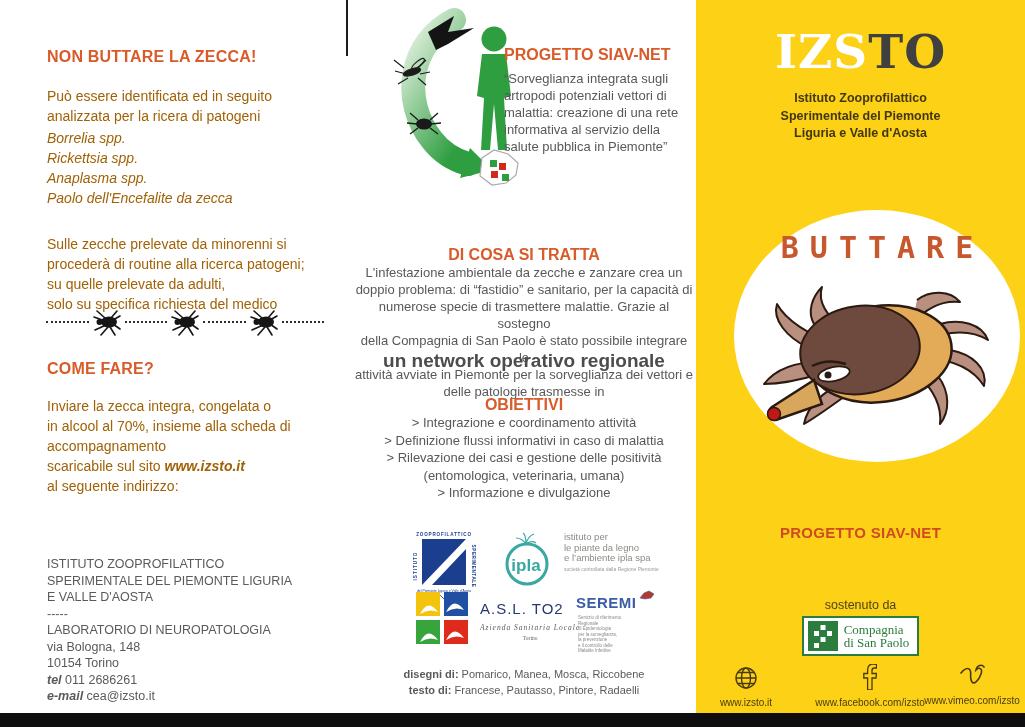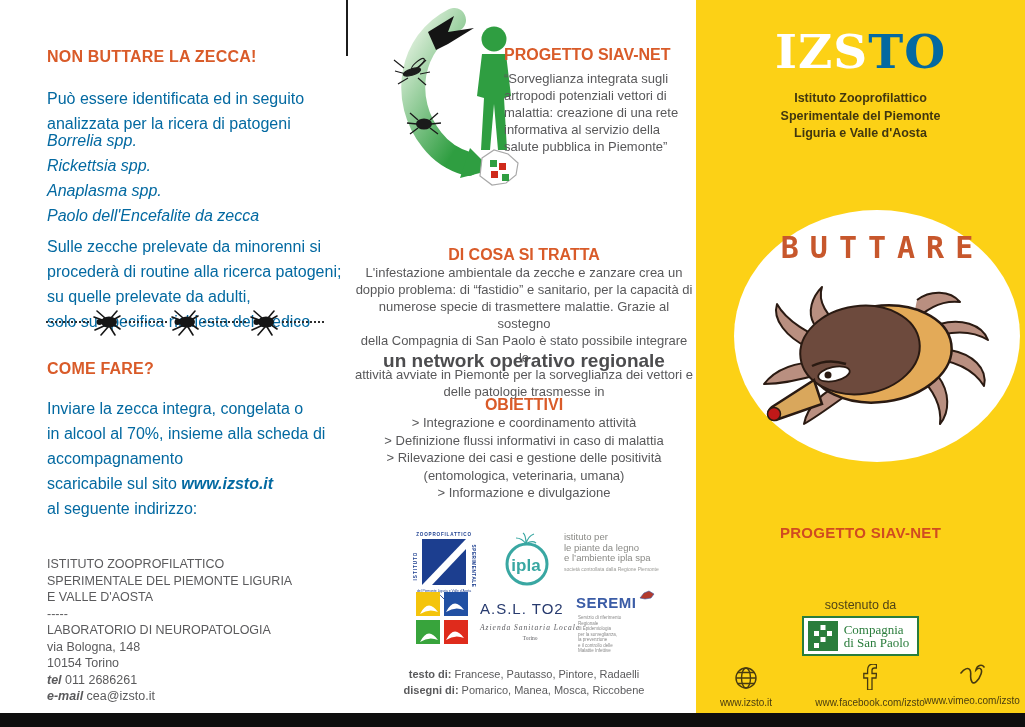--- a/index.html
+++ b/index.html
@@ -5,21 +5,21 @@
   html,body{margin:0;padding:0;background:#ffffff;}
   .sheet{position:relative;width:1025px;height:727px;background:#ffffff;overflow:hidden;
          font-family:"Liberation Sans", sans-serif;color:#58585a;}
   .lines{white-space:pre-line;}
   .abs{position:absolute;}
   h1,h2,h3,p{margin:0;padding:0;font-weight:normal;}
 
   
   .panel-left{position:absolute;left:0;top:0;width:347px;height:713px;background:#fff;}
   .lp-h{color:#d95b29;font-weight:bold;font-size:16px;letter-spacing:.2px;}
-  .body-txt{font-size:16px;line-height:25px;color:#0369a1;}
+  .body-txt{font-size:14px;line-height:20px;color:#a16207;}
   .it{font-style:italic;}
   .bi{font-weight:bold;font-style:italic;}
   .addr{font-size:12.5px;line-height:16.5px;color:#5a5a5c;}
   .tick-divider{display:flex;align-items:center;width:278px;}
   .dotseg{flex:1;border-top:2px dotted #2e2e2e;height:0;}
 
   
   .panel-mid{position:absolute;left:352px;top:0;width:344px;height:713px;background:#fff;}
   .mid-h{color:#d95b29;font-weight:bold;font-size:16px;text-align:center;}
   .ctr{text-align:center;}
@@ -35,21 +35,21 @@
   .asl-title{font-size:15px;font-weight:normal;color:#273a6e;letter-spacing:1px;}
   .asl-sub{font-size:7.5px;font-style:italic;color:#5c5c60;letter-spacing:1px;font-family:"Liberation Serif",serif;}
   .asl-city{font-size:5.5px;color:#5c5c60;font-family:"Liberation Serif",serif;}
   .seremi-title{font-size:15px;font-weight:bold;color:#3b5ca6;letter-spacing:.5px;}
   .seremi-lines{font-size:4.5px;line-height:5.5px;color:#8a8a8a;}
 
   
   .panel-right{position:absolute;left:696px;top:0;width:329px;height:713px;background:#fcd116;overflow:hidden;}
   .izsto{font-family:"DejaVu Serif", serif;font-weight:bold;font-size:47px;letter-spacing:1px;text-align:center;}
   .izsto .w{color:#ffffff;}
-  .izsto .b{color:#0369a1;}
+  .izsto .b{color:#404040;}
   .org{font-size:12.5px;font-weight:bold;line-height:17.5px;color:#42370f;text-align:center;}
   .circle{position:absolute;left:38px;top:210px;width:286px;height:252px;background:#ffffff;border-radius:50%;}
   .zecche{position:absolute;left:0;right:0;top:20px;text-align:center;font-family:"DejaVu Sans Mono",monospace;
           font-weight:bold;font-size:30px;color:#c7572c;letter-spacing:11px;text-indent:11px;}
   .rp-project{color:#d04b21;font-weight:bold;font-size:15px;text-align:center;letter-spacing:.3px;}
   .sost{font-size:12.5px;color:#4f4316;text-align:center;}
   .sponsor-box{display:flex;align-items:center;gap:6px;background:#fff;border:2px solid #2a7d3c;
                padding:3px 8px 3px 4px;}
   .sponsor-text{font-family:"Liberation Serif",serif;color:#2a7d3c;font-size:13px;line-height:13px;}
   .flink{position:absolute;text-align:center;color:#4a3d10;}
@@ -246,22 +246,22 @@
       <div class="seremi-lines lines" style="margin-top:3px;padding-left:2px;">Servizio di riferimento
 Regionale
 di Epidemiologia
 per la sorveglianza,
 la prevenzione
 e il controllo delle
 Malattie Infettive</div>
     </div>
 
     <div class="abs credits ctr" style="left:0;right:0;top:666px;">
+      <div><b>disegni di:</b><span> Pomarico, Manea, Mosca, Riccobene</span></div>
       <div><b>testo di:</b><span> Francese, Pautasso, Pintore, Radaelli</span></div>
-      <div><b>disegni di:</b><span> Pomarico, Manea, Mosca, Riccobene</span></div>
     </div>
   </div>
 
   <div class="panel-right">
 
     <div class="abs izsto" style="left:0;right:0;top:24px;">
       <span class="w">IZS</span><span class="b">TO</span>
     </div>
 
     <div class="abs org lines" style="left:0;right:0;top:90px;">Istituto Zooprofilattico

